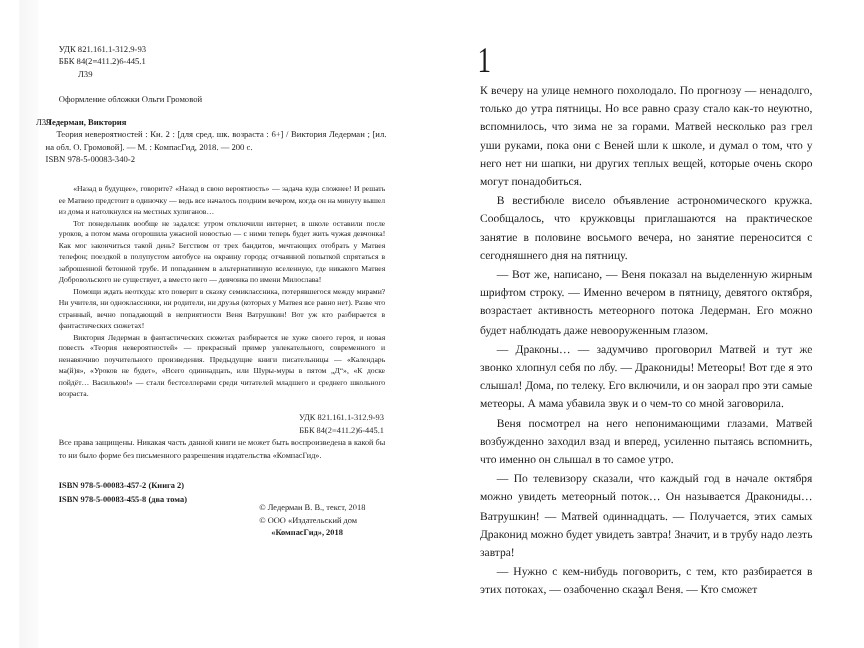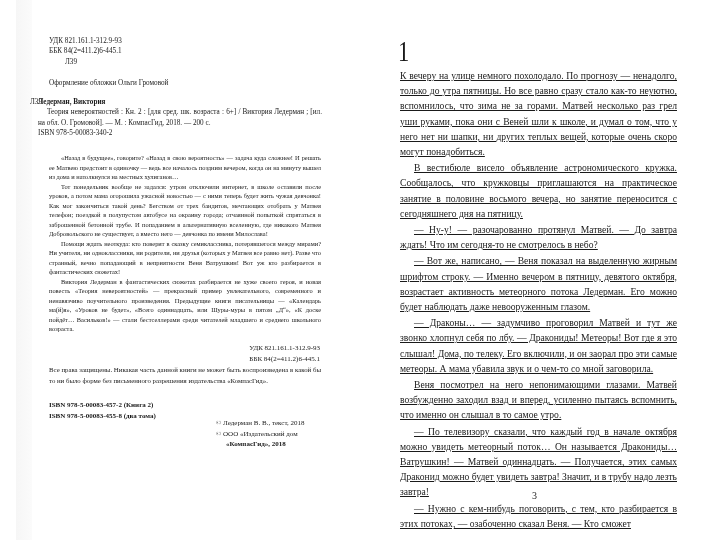--- a/index.html
+++ b/index.html
@@ -32,21 +32,21 @@
   .annot { position: absolute; left: 49px; top: 153px; width: 272px; font-size: 6.4px; line-height: 9.5px; text-align: justify; }
   .annot p { margin: 0; text-indent: 12px; }
   .annot-codes { position: absolute; right: 40px; top: 343px; font-size: 7px; line-height: 11px; text-align: right; }
   .rights { position: absolute; left: 49px; top: 365px; width: 272px; font-size: 6.8px; line-height: 10.5px; text-align: justify; }
   .isbn-block { position: absolute; left: 49px; top: 400px; font-size: 7px; line-height: 10.5px; font-weight: bold; }
   .copy-block { position: absolute; left: 216px; top: 418px; font-size: 7px; line-height: 10.5px; }
   .copy-block .cont { padding-left: 10px; font-weight: bold; }
 
   
   .chapter-num { position: absolute; left: 398px; top: 36px; font-size: 30px; line-height: 30px; font-weight: normal; letter-spacing: 0; transform: scaleX(0.75); transform-origin: left; }
-  .body-text { position: absolute; left: 400px; top: 68px; width: 277px; font-size: 9.6px; line-height: 15.2px; text-align: justify; text-decoration: underline; }
+  .body-text { position: absolute; left: 400px; top: 68px; width: 277px; font-size: 9.6px; line-height: 15.2px; text-align: justify; }
   .body-text p { margin: 0 0 1px 0; text-indent: 14px; }
   .body-text p.first { text-indent: 0; }
   .page-number { position: absolute; left: 532px; top: 490px; font-size: 10px; }
 </style>
 </head>
 <body>
 
 <div class="spread">
   <div class="page page-left">
     <div class="imprint">
@@ -94,21 +94,20 @@
   </div>
 
   <div class="page page-right"></div>
 </div>
 
 <div class="chapter-num">1</div>
 
 <div class="body-text">
   <p class="first">К вечеру на улице немного похолодало. По прогнозу — ненадолго, только до утра пятницы. Но все равно сразу стало как-то неуютно, вспомнилось, что зима не за горами. Матвей несколько раз грел уши руками, пока они с Веней шли к школе, и думал о том, что у него нет ни шапки, ни других теплых вещей, которые очень скоро могут понадобиться.</p>
   <p>В вестибюле висело объявление астрономического кружка. Сообщалось, что кружковцы приглашаются на практическое занятие в половине восьмого вечера, но занятие переносится с сегодняшнего дня на пятницу.</p>
-  <p>— Ну-у! — разочарованно протянул Матвей. — До завтра ждать! Что им сегодня-то не смотрелось в небо?</p>
   <p>— Вот же, написано, — Веня показал на выделенную жирным шрифтом строку. — Именно вечером в пятницу, девятого октября, возрастает активность метеорного потока Ледерман. Его можно будет наблюдать даже невооруженным глазом.</p>
   <p>— Драконы… — задумчиво проговорил Матвей и тут же звонко хлопнул себя по лбу. — Дракониды! Метеоры! Вот где я это слышал! Дома, по телеку. Его включили, и он заорал про эти самые метеоры. А мама убавила звук и о чем-то со мной заговорила.</p>
   <p>Веня посмотрел на него непонимающими глазами. Матвей возбужденно заходил взад и вперед, усиленно пытаясь вспомнить, что именно он слышал в то самое утро.</p>
   <p>— По телевизору сказали, что каждый год в начале октября можно увидеть метеорный поток… Он называется Дракониды… Ватрушкин! — Матвей одиннадцать. — Получается, этих самых Драконид можно будет увидеть завтра! Значит, и в трубу надо лезть завтра!</p>
   <p>— Нужно с кем-нибудь поговорить, с тем, кто разбирается в этих потоках, — озабоченно сказал Веня. — Кто сможет</p>
 </div>
 
 <div class="page-number">3</div>
 
 </body></html>

